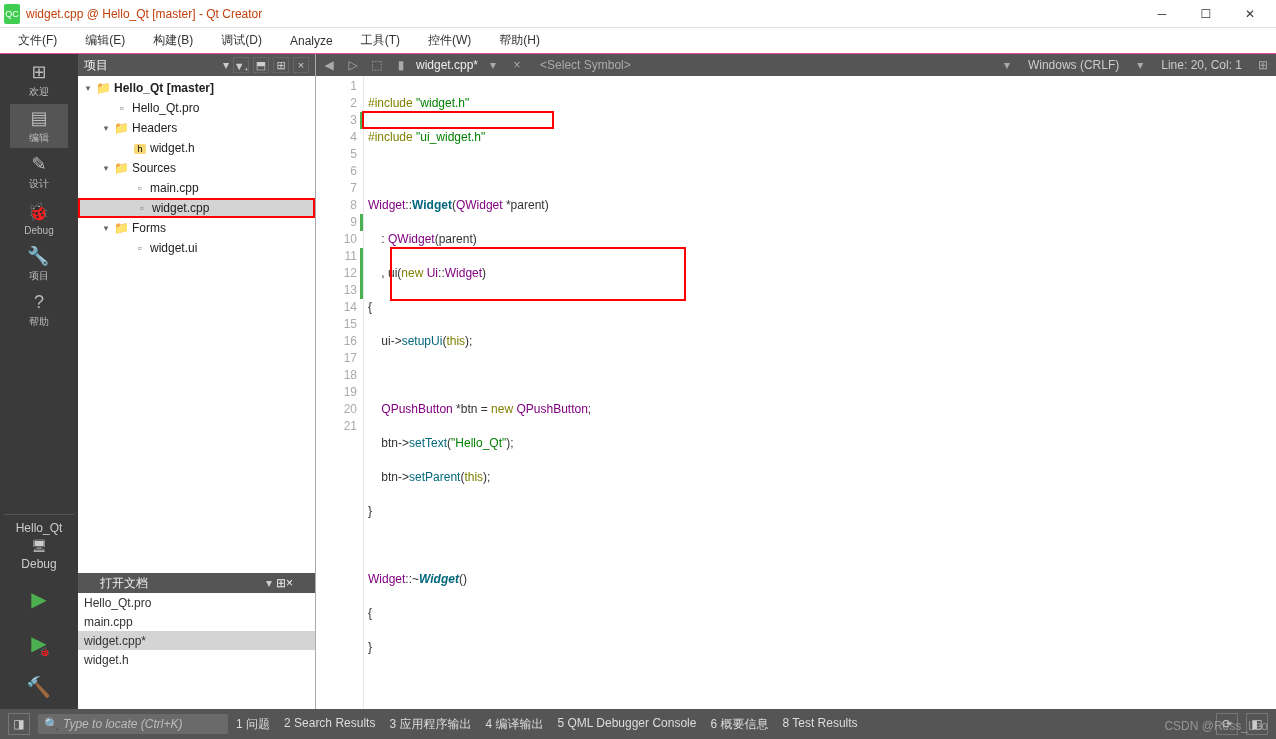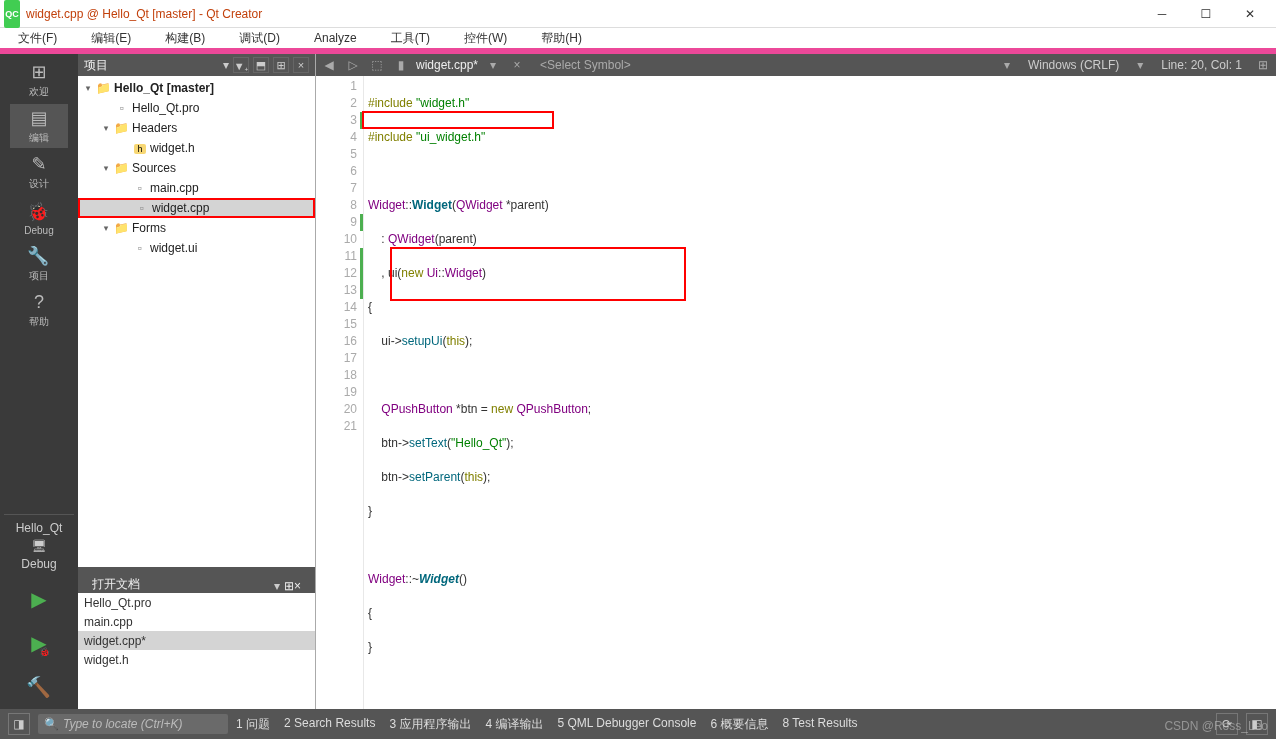--- a/index.html
+++ b/index.html
@@ -1,21 +1,21 @@
 <!DOCTYPE html>
 <html><head>
 <meta charset="utf-8">
 <style>
 *{margin:0;padding:0;box-sizing:border-box;font-family:"Microsoft YaHei",Arial,sans-serif;font-size:12px}
 body{background:#3c4b5a;overflow:hidden;width:1276px;height:739px}
 .titlebar{height:28px;background:#fff;display:flex;align-items:center;padding:0 4px;border-bottom:1px solid #ddd}
-.titlebar .logo{width:16px;height:28px;background:#41cd52;border-radius:2px;display:flex;align-items:center;justify-content:center;color:#fff;font-weight:bold;font-size:9px;margin-right:6px}
+.titlebar .logo{width:16px;height:20px;background:#41cd52;border-radius:2px;display:flex;align-items:center;justify-content:center;color:#fff;font-weight:normal;font-size:9px;margin-right:6px}
 .titlebar .title{flex:1;color:#c2410c}
 .titlebar .winbtn{width:44px;height:28px;display:flex;align-items:center;justify-content:center;color:#333}
-.menubar{height:26px;background:#fff;display:flex;align-items:center;padding:0 8px;gap:14px;border-bottom:6px solid #ec4899}
+.menubar{height:26px;background:#fff;display:flex;align-items:center;padding:0 8px;gap:8px;border-bottom:1px solid #ec4899}
 .menubar .mitem{padding:4px 10px;color:#333}
 .mainrow{display:flex;height:655px}
 .leftbar{width:78px;background:#3a3a3a;display:flex;flex-direction:column;align-items:center;padding-top:4px}
 .leftbar .lbtn{width:58px;height:44px;display:flex;flex-direction:column;align-items:center;justify-content:center;color:#bbb;margin-bottom:2px;gap:2px}
 .leftbar .lbtn.active{background:#555}
 .leftbar .lbtn .licon{font-size:18px}
 .leftbar .lbtn .ltxt{font-size:10px}
 .leftbar .spacer{flex:1}
 .leftbar .sel{width:70px;padding:6px 2px;color:#ccc;text-align:center;font-size:10px;border-top:1px solid #555}
 .leftbar .pbtn{width:48px;height:36px;display:flex;align-items:center;justify-content:center;margin:4px 0}
@@ -24,21 +24,21 @@
 .phead .ptitle{flex:1}
 .phead .picon{width:16px;height:16px;display:flex;align-items:center;justify-content:center;color:#ccc;font-size:11px;border:1px solid #666}
 .tree{flex:1;background:#fff;overflow:auto;padding:2px 0}
 .tnode{display:flex;align-items:center;height:20px;padding-left:4px;gap:2px}
 .tnode.sel{background:#d4d4d4}
 .tnode .exp{width:12px;text-align:center;color:#666;font-size:9px}
 .tnode .ficon{width:16px;text-align:center}
 .tnode .flbl{color:#222}
 .tnode.bold .flbl{font-weight:bold}
 .redbox{border:2px solid red}
-.dhead{height:26px;background:#555;color:#eee;display:flex;align-items:flex-end;padding:0 14px}
+.dhead{height:20px;background:#555;color:#eee;display:flex;align-items:center;padding:0 22px}
 .dlist{height:116px;background:#fff;overflow:auto}
 .ditem{height:19px;display:flex;align-items:center;padding:0 6px;color:#333}
 .ditem.sel{background:#d4d4d4}
 .editor{flex:1;background:#fff;display:flex;flex-direction:column}
 .etoolbar{height:22px;background:#555;display:flex;align-items:center;padding:0 4px;gap:6px;color:#ccc}
 .etoolbar .ebtn{width:18px;text-align:center;color:#aaa}
 .etoolbar .fname{color:#eee}
 .etoolbar .esel{color:#aaa;padding:0 8px}
 .etoolbar .spacer{flex:1}
 .etoolbar .einfo{color:#ccc;padding:0 6px}

